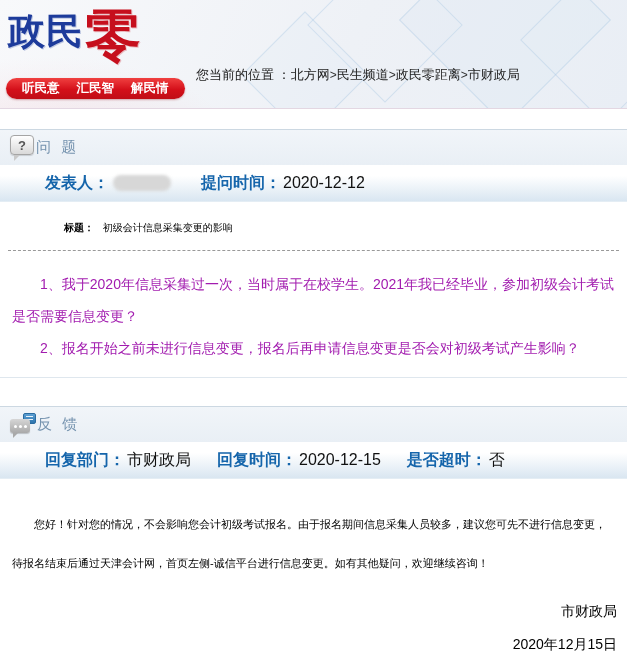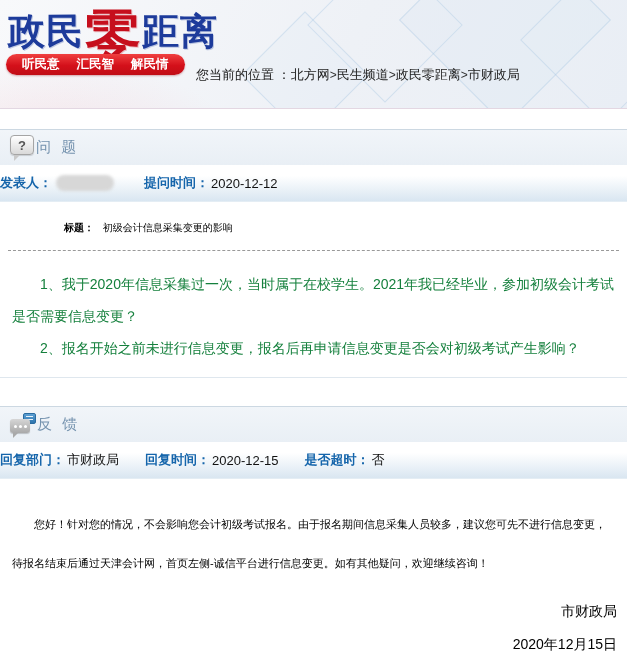--- a/index.html
+++ b/index.html
@@ -23,21 +23,21 @@
     background:radial-gradient(ellipse at 30% 100%, rgba(242,186,196,.35), rgba(242,186,196,0) 65%); }
 
   .logo { position:absolute; left:8px; top:2px; height:60px; display:flex; align-items:center; cursor:pointer; }
   .logo .b { font-weight:bold; font-size:37px; color:#1d3b9b; letter-spacing:1px;
              font-family:"Liberation Serif", serif; text-shadow:1px 1px 0 rgba(29,59,155,.25); }
   .logo .r { font-weight:bold; font-size:56px; color:#c60f1d; line-height:1;
              font-family:"Liberation Serif", serif; position:relative; top:4px; margin:0 1px;
              text-shadow:1px 1px 0 rgba(198,15,29,.25); }
 
   .tagline {
-    position:absolute; left:6px; top:54px; height:21px; padding:0 16px;
+    position:absolute; left:6px; top:78px; height:21px; padding:0 16px;
     background:linear-gradient(#f04040 0%, #d4101a 55%, #c00d16 100%);
     border-radius:11px; display:flex; align-items:center; gap:17px;
     color:#fff; font-size:12.5px; font-weight:bold;
     box-shadow:0 1px 2px rgba(150,20,30,.35);
   }
 
   .breadcrumb { position:absolute; left:196px; top:66px; font-size:13px; color:#222;
     display:flex; align-items:center; white-space:nowrap; }
   .breadcrumb .crumb { color:#222; cursor:pointer; text-decoration:none; }
   .breadcrumb .sep { color:#333; font-size:12px; }
@@ -83,36 +83,36 @@
   .f-icon .blue {
     position:absolute; left:13px; top:2px; width:13px; height:11px;
     background:linear-gradient(#5ca0d4,#2d74ad); border-radius:2px; border:1px solid #2a6ba0;
   }
   .f-icon .blue-lines { position:absolute; left:16px; top:5px; width:7px; height:1px;
     background:#e8f2fa; box-shadow:0 3px 0 #e8f2fa; }
 
   .meta-row {
     height:37px; background:linear-gradient(#ffffff 30%, #d9e6f1 100%);
     border-bottom:1px solid #e4edf4;
-    display:flex; align-items:center; 
-    font-size:13px; white-space:nowrap;
+    display:flex; align-items:center; padding-left:45px;
+    font-size:16px; white-space:nowrap;
   }
   .meta-label { color:#1565ab; font-weight:bold; }
   .meta-value { color:#111; margin-left:2px; }
   .meta-gap { width:26px; }
   .redacted { display:inline-block; width:58px; height:16px; margin:0 4px;
     background:#d7d7d7; border-radius:8px; filter:blur(1.5px); vertical-align:middle; }
 
   .q-title-row { padding:19px 0 0 64px; font-size:10px; color:#000; }
   .q-title-label { font-weight:bold; }
   .q-title-value { margin-left:6px; }
 
   .dashed-sep { margin:15px 8px 0 8px; border-top:1px dashed #999; height:0; }
 
-  .q-body { padding:17px 12px 13px 12px; font-size:14px; line-height:32px; color:#15803d; }
+  .q-body { padding:17px 12px 13px 12px; font-size:14px; line-height:32px; color:#a21caf; }
   .q-body p { text-indent:2em; }
 
   .f-body { padding:26px 12px 0 12px; font-size:11px; line-height:39px; color:#000; }
   .f-body p { text-indent:2em; }
 
   .sig-block { margin-top:12px; padding-right:10px; text-align:right;
     font-size:14px; line-height:33px; color:#000; }
 </style>
 </head>
 <body>
@@ -122,21 +122,20 @@
   <div class="site-header">
     <div class="diamond d1"></div>
     <div class="diamond d2"></div>
     <div class="diamond d3"></div>
     <div class="diamond d4"></div>
     <div class="pink-glow"></div>
 
     <div class="logo">
       <span class="b">政民</span>
       <span class="r">零</span>
-      <span class="b">距离</span>
     </div>
 
     <div class="tagline">
       <span>听民意</span>
       <span>汇民智</span>
       <span>解民情</span>
     </div>
 
     <div class="breadcrumb">
       <span>您当前的位置 ：</span>

